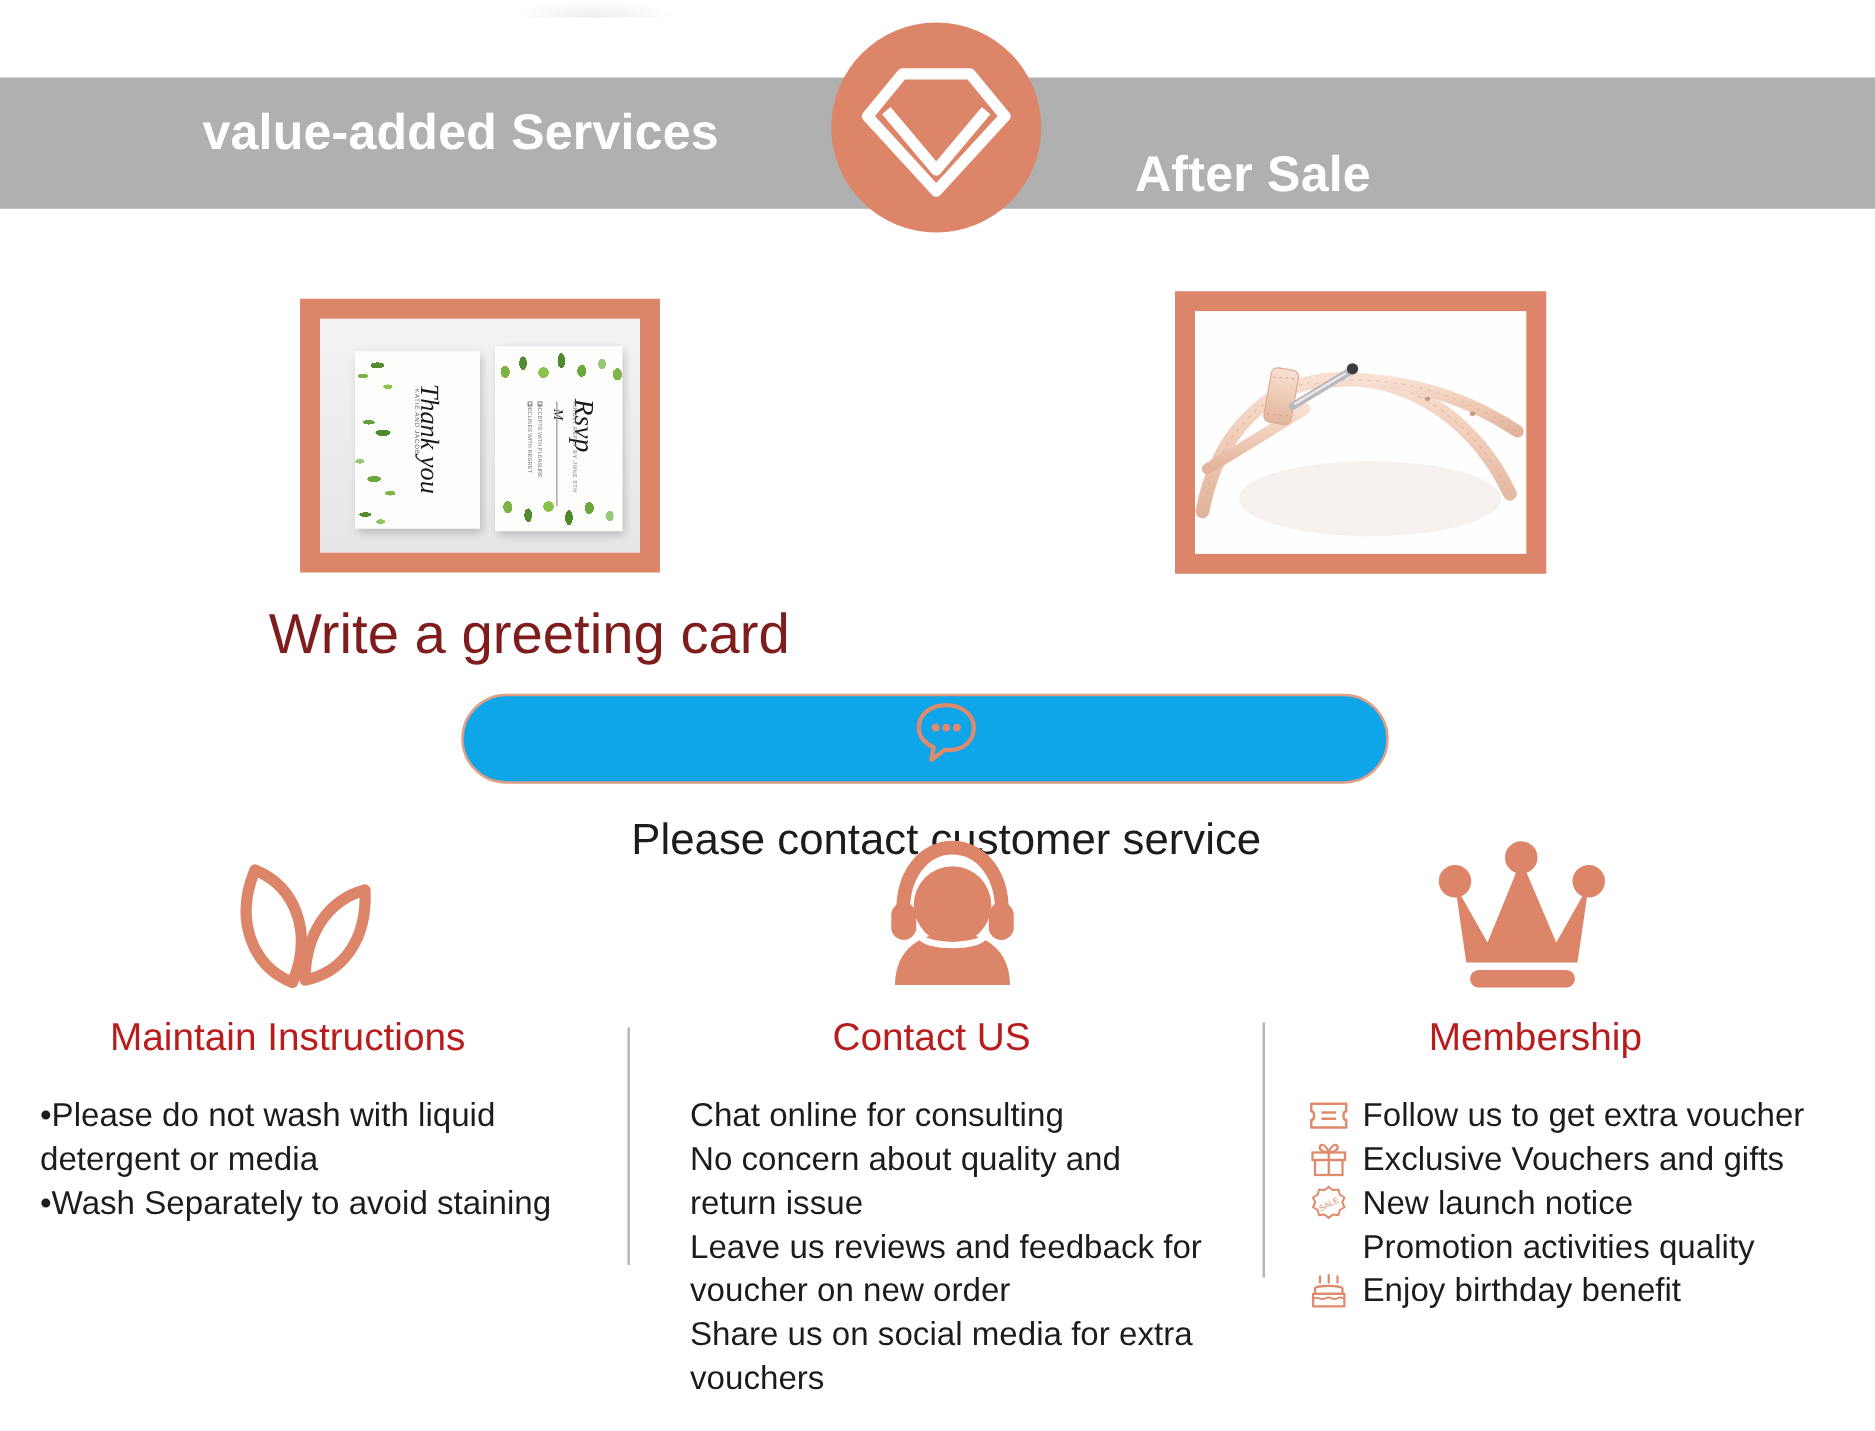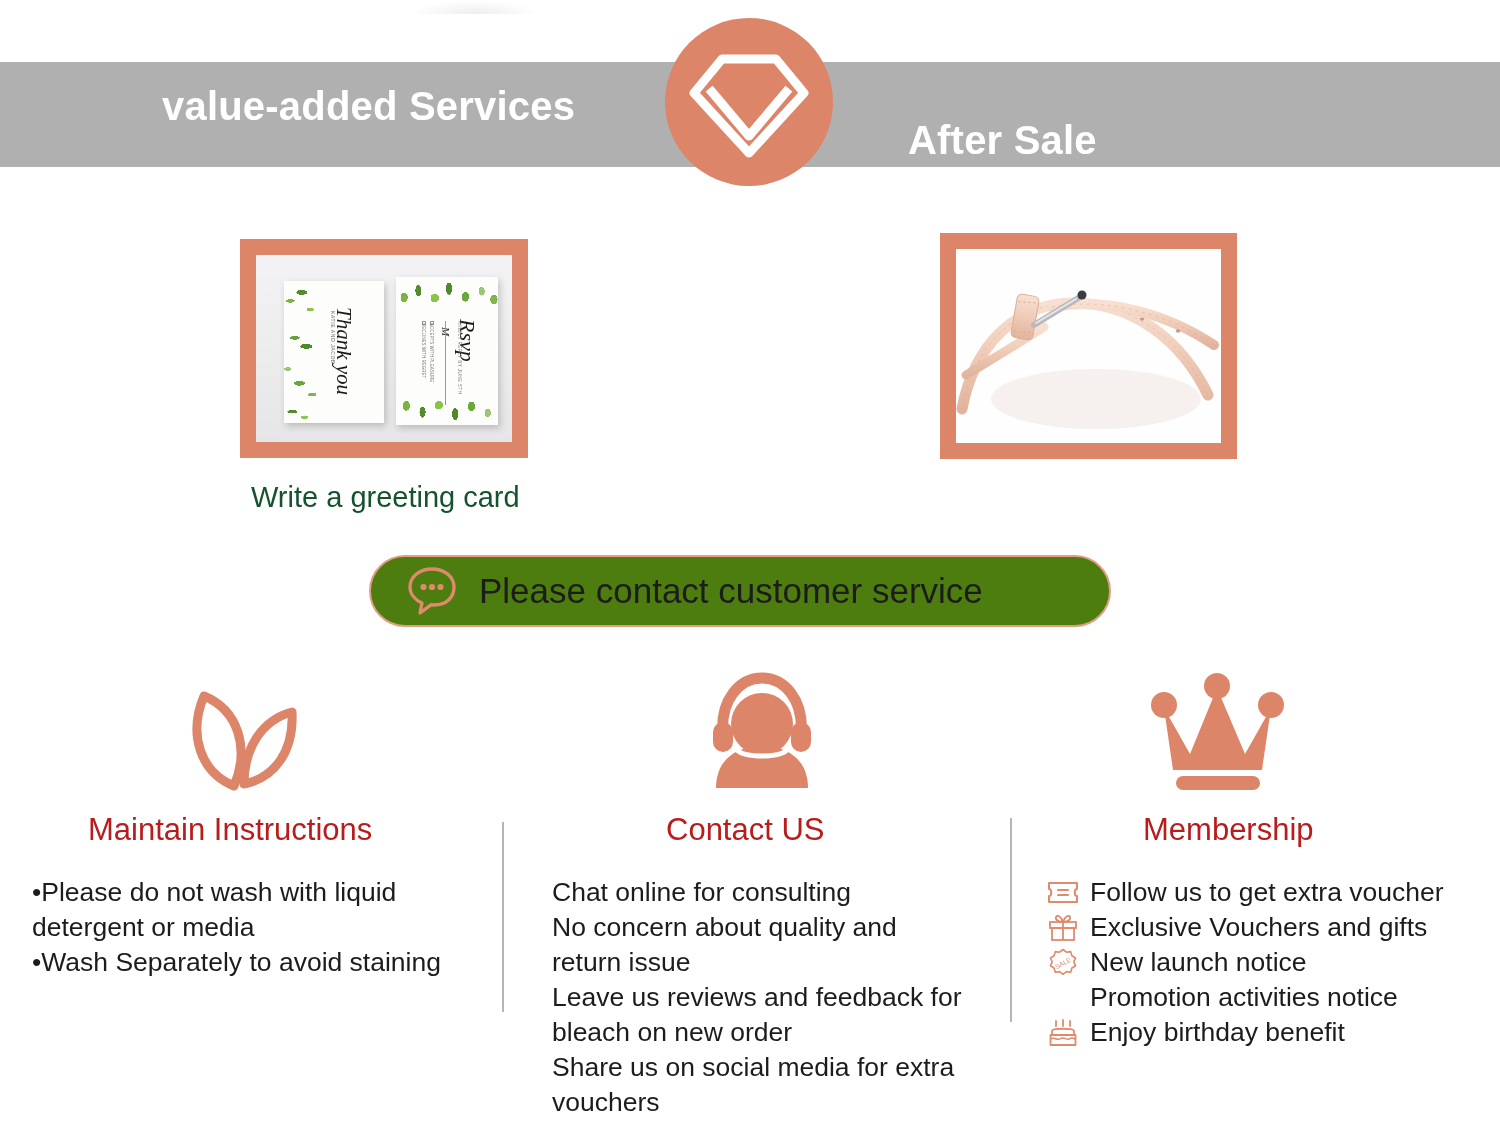--- a/index.html
+++ b/index.html
@@ -121,30 +121,30 @@
   .c2 .card-box {
     position: absolute; width: 4px; height: 4px; border: 0.6px solid #999;
   }
   .c2 .card-box.b1 { left: 34px; top: 44px; }
   .c2 .card-box.b2 { left: 26px; top: 44px; }
 
   .strap-scene { position: absolute; inset: 0; background: #fefefe; }
   .strap-scene svg { position: absolute; left: 0; top: 0; }
 
   .photo-caption {
-    position: absolute; font-size: 29px; color: #14532d; white-space: nowrap; margin-left: 36px;
+    position: absolute; font-size: 45px; color: #7f1d1d; white-space: nowrap;
   }
   .cap-card  { left: 215px; top: 481px; }
   .cap-strap { left: 868px; top: 489px; }
 
   
   .contact-pill {
     position: absolute; left: 369px; top: 555px; width: 742px; height: 72px;
-    border: 2px solid #e09e85; border-radius: 36px; background: #4d7c0f;
-    display: flex; align-items: center; padding-left: 34px; gap: 20px;
+    border: 2px solid #e09e85; border-radius: 36px; background: #0ea5e9;
+    display: flex; align-items: center; padding-left: 34px; gap: 36px; flex-direction: column;
   }
   .contact-pill .pill-text { font-size: 35px; color: #1c1c1c; white-space: nowrap; }
 
   
   .divider {
     position: absolute; width: 2px; background: #b6b6b6;
   }
   .divider.d1 { left: 502px; top: 822px; height: 190px; }
   .divider.d2 { left: 1010px; top: 818px; height: 204px; }
   .col-icon { position: absolute; }
@@ -310,21 +310,21 @@
     </svg>
   </div>
 
   <div class="col-title title-contact">Contact US</div>
 
   <div class="col-body body-contact">
     <p>Chat online for consulting</p>
     <p>No concern about quality and</p>
     <p>return issue</p>
     <p>Leave us reviews and feedback for</p>
-    <p>bleach on new order</p>
+    <p>voucher on new order</p>
     <p>Share us on social media for extra</p>
     <p>vouchers</p>
   </div>
 
   <div class="col-icon icon-crown">
     <svg width="135" height="120" viewBox="0 0 135 120">
       <path d="M14 36 L40 82 L67 16 L95 82 L121 36 L112 98 L23 98 Z" fill="#dd8568"></path>
       <circle cx="14" cy="33" r="13" fill="#dd8568"></circle>
       <circle cx="67" cy="14" r="13" fill="#dd8568"></circle>
       <circle cx="121" cy="33" r="13" fill="#dd8568"></circle>
@@ -367,21 +367,21 @@
                    L7.3 24.2 L6.1 20 L2.4 17.8 L4.2 13.9 L2.4 10 L6.1 7.8
                    L7.3 3.6 L11.6 4.2 Z" fill="none" stroke="#e08a6c" stroke-width="1.6" stroke-linejoin="round"></path>
           <text x="15" y="17.5" font-family="Liberation Sans, sans-serif" font-size="6.6" fill="#e08a6c" text-anchor="middle" transform="rotate(-28 15 15)">SALE</text>
         </svg>
       </span>
       <span class="m-text">New launch notice</span>
     </div>
 
     <div class="member-row">
       <span class="m-icon blank"></span>
-      <span class="m-text">Promotion activities notice</span>
+      <span class="m-text">Promotion activities quality</span>
     </div>
 
     <div class="member-row">
       <span class="m-icon">
         <svg width="30" height="28" viewBox="0 0 30 28">
           <path d="M8 2 V7 M15 1 V7 M22 2 V7" stroke="#e08a6c" stroke-width="1.8" stroke-linecap="round"></path>
           <path d="M4 12 C 4 9, 26 9, 26 12 V16 H4 Z" fill="none" stroke="#e08a6c" stroke-width="1.8" stroke-linejoin="round"></path>
           <path d="M2.5 16 H27.5 V26 H2.5 Z" fill="none" stroke="#e08a6c" stroke-width="1.8" stroke-linejoin="round"></path>
           <path d="M2.5 20 C 6 17.5, 9 22, 12.5 19.6 C 16 17.2, 19 22, 22 19.6 C 24.5 17.7, 26 20, 27.5 20" fill="none" stroke="#e08a6c" stroke-width="1.5"></path>
         </svg>

